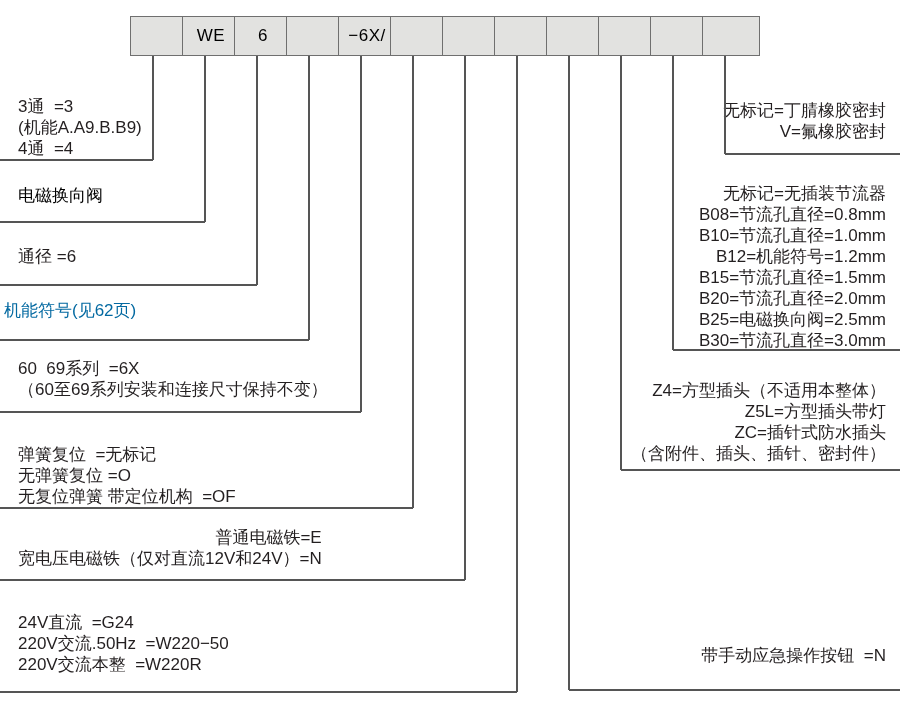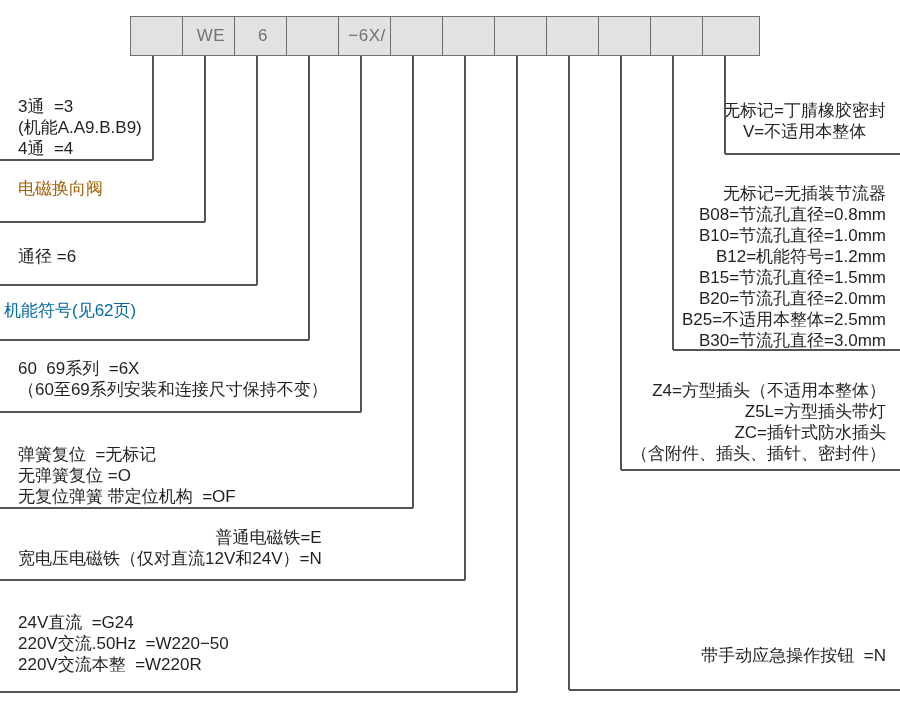--- a/index.html
+++ b/index.html
@@ -17,21 +17,21 @@
   .code-box{
     position:absolute;
     top:16px;
     width:58px;height:40px;
     background:#e2e2e0;
     border:1.4px solid #6f6f6f;
     box-sizing:border-box;
     display:flex;align-items:center;justify-content:center;
     font-size:17px;
     letter-spacing:.5px;
-    color:#737373;
+    color:#000000;
   }
 
   
   .vline{position:absolute;width:1.3px;background:#555;}
   .hline{position:absolute;height:1.3px;background:#555;}
 
   
   .lbl{
     position:absolute;
     font-size:17px;
@@ -54,45 +54,45 @@
     <div class="code-box" style="left: 390px; background: rgb(226, 226, 224); border-color: rgb(111, 111, 111);"></div>
     <div class="code-box" style="left: 442px; background: rgb(226, 226, 224); border-color: rgb(111, 111, 111);"></div>
     <div class="code-box" style="left: 494px; background: rgb(226, 226, 224); border-color: rgb(111, 111, 111);"></div>
     <div class="code-box" style="left: 546px; background: rgb(226, 226, 224); border-color: rgb(111, 111, 111);"></div>
     <div class="code-box" style="left: 598px; background: rgb(226, 226, 224); border-color: rgb(111, 111, 111);"></div>
     <div class="code-box" style="left: 650px; background: rgb(226, 226, 224); border-color: rgb(111, 111, 111);"></div>
     <div class="code-box" style="left: 702px; background: rgb(226, 226, 224); border-color: rgb(111, 111, 111);"></div>
     <div class="lbl" style="left: 18px; top: 96px; color: rgb(35, 31, 32);"><span class="ln">3通  =3</span><span class="ln">(机能A.A9.B.B9)</span><span class="ln">4通  =4</span></div>
     <div class="vline" style="left: 152.35px; top: 56px; height: 104px; background: rgb(85, 85, 85);"></div>
     <div class="hline" style="left: 0px; top: 159.35px; width: 153px; background: rgb(85, 85, 85);"></div>
-    <div class="lbl" style="left: 18px; top: 178px; color: #a16207;"><span class="ln">电磁换向阀</span></div>
+    <div class="lbl" style="left: 18px; top: 185px; color: #000000;"><span class="ln">电磁换向阀</span></div>
     <div class="vline" style="left: 204.35px; top: 56px; height: 166px; background: rgb(85, 85, 85);"></div>
     <div class="hline" style="left: 0px; top: 221.35px; width: 205px; background: rgb(85, 85, 85);"></div>
     <div class="lbl" style="left: 18px; top: 246px; color: rgb(35, 31, 32);"><span class="ln">通径 =6</span></div>
     <div class="vline" style="left: 256.35px; top: 56px; height: 229px; background: rgb(85, 85, 85);"></div>
     <div class="hline" style="left: 0px; top: 284.35px; width: 257px; background: rgb(85, 85, 85);"></div>
     <div class="lbl" style="left: 4px; top: 300px; color: #0369a1; text-align: center;"><span class="ln">机能符号(见62页)</span></div>
     <div class="vline" style="left: 308.35px; top: 56px; height: 284px; background: rgb(85, 85, 85);"></div>
     <div class="hline" style="left: 0px; top: 339.35px; width: 309px; background: rgb(85, 85, 85);"></div>
     <div class="lbl" style="left: 18px; top: 358px; color: rgb(35, 31, 32);"><span class="ln">60  69系列  =6X</span><span class="ln">（60至69系列安装和连接尺寸保持不变）</span></div>
     <div class="vline" style="left: 360.35px; top: 56px; height: 356px; background: rgb(85, 85, 85);"></div>
     <div class="hline" style="left: 0px; top: 411.35px; width: 361px; background: rgb(85, 85, 85);"></div>
     <div class="lbl" style="left: 18px; top: 436px; color: rgb(35, 31, 32); margin-top: 8px;"><span class="ln">弹簧复位  =无标记</span><span class="ln">无弹簧复位 =O</span><span class="ln">无复位弹簧 带定位机构  =OF</span></div>
     <div class="vline" style="left: 412.35px; top: 56px; height: 452px; background: rgb(85, 85, 85);"></div>
     <div class="hline" style="left: 0px; top: 507.35px; width: 413px; background: rgb(85, 85, 85);"></div>
     <div class="lbl" style="left: 18px; top: 527px; color: rgb(35, 31, 32); text-align: right;"><span class="ln">普通电磁铁=E</span><span class="ln">宽电压电磁铁（仅对直流12V和24V）=N</span></div>
     <div class="vline" style="left: 464.35px; top: 56px; height: 524px; background: rgb(85, 85, 85);"></div>
     <div class="hline" style="left: 0px; top: 579.35px; width: 465px; background: rgb(85, 85, 85);"></div>
     <div class="lbl" style="left: 18px; top: 612px; color: rgb(35, 31, 32);"><span class="ln">24V直流  =G24</span><span class="ln">220V交流.50Hz  =W220−50</span><span class="ln">220V交流本整  =W220R</span></div>
     <div class="vline" style="left: 516.35px; top: 56px; height: 636px; background: rgb(85, 85, 85);"></div>
     <div class="hline" style="left: 0px; top: 691.35px; width: 517px; background: rgb(85, 85, 85);"></div>
-    <div class="lbl right" style="right: 14px; top: 100px; color: rgb(35, 31, 32); text-align: center;"><span class="ln">无标记=丁腈橡胶密封</span><span class="ln">V=不适用本整体</span></div>
+    <div class="lbl right" style="right: 14px; top: 100px; color: rgb(35, 31, 32);"><span class="ln">无标记=丁腈橡胶密封</span><span class="ln">V=氟橡胶密封</span></div>
     <div class="vline" style="left: 724.35px; top: 56px; height: 98px; background: rgb(85, 85, 85);"></div>
     <div class="hline" style="left: 725px; top: 153.35px; width: 175px; background: rgb(85, 85, 85);"></div>
-    <div class="lbl right" style="right: 14px; top: 183px; color: rgb(35, 31, 32);"><span class="ln">无标记=无插装节流器</span><span class="ln">B08=节流孔直径=0.8mm</span><span class="ln">B10=节流孔直径=1.0mm</span><span class="ln">B12=机能符号=1.2mm</span><span class="ln">B15=节流孔直径=1.5mm</span><span class="ln">B20=节流孔直径=2.0mm</span><span class="ln">B25=不适用本整体=2.5mm</span><span class="ln">B30=节流孔直径=3.0mm</span></div>
+    <div class="lbl right" style="right: 14px; top: 183px; color: rgb(35, 31, 32);"><span class="ln">无标记=无插装节流器</span><span class="ln">B08=节流孔直径=0.8mm</span><span class="ln">B10=节流孔直径=1.0mm</span><span class="ln">B12=机能符号=1.2mm</span><span class="ln">B15=节流孔直径=1.5mm</span><span class="ln">B20=节流孔直径=2.0mm</span><span class="ln">B25=电磁换向阀=2.5mm</span><span class="ln">B30=节流孔直径=3.0mm</span></div>
     <div class="vline" style="left: 672.35px; top: 56px; height: 294px; background: rgb(85, 85, 85);"></div>
     <div class="hline" style="left: 673px; top: 349.35px; width: 227px; background: rgb(85, 85, 85);"></div>
     <div class="lbl right" style="right: 14px; top: 380px; color: rgb(35, 31, 32);"><span class="ln">Z4=方型插头（不适用本整体）</span><span class="ln">Z5L=方型插头带灯</span><span class="ln">ZC=插针式防水插头</span><span class="ln">（含附件、插头、插针、密封件）</span></div>
     <div class="vline" style="left: 620.35px; top: 56px; height: 414px; background: rgb(85, 85, 85);"></div>
     <div class="hline" style="left: 621px; top: 469.35px; width: 279px; background: rgb(85, 85, 85);"></div>
     <div class="lbl right" style="right: 14px; top: 645px; color: rgb(35, 31, 32);"><span class="ln">带手动应急操作按钮  =N</span></div>
     <div class="vline" style="left: 568.35px; top: 56px; height: 634px; background: rgb(85, 85, 85);"></div>
     <div class="hline" style="left: 569px; top: 689.35px; width: 331px; background: rgb(85, 85, 85);"></div>
   </div>
 

